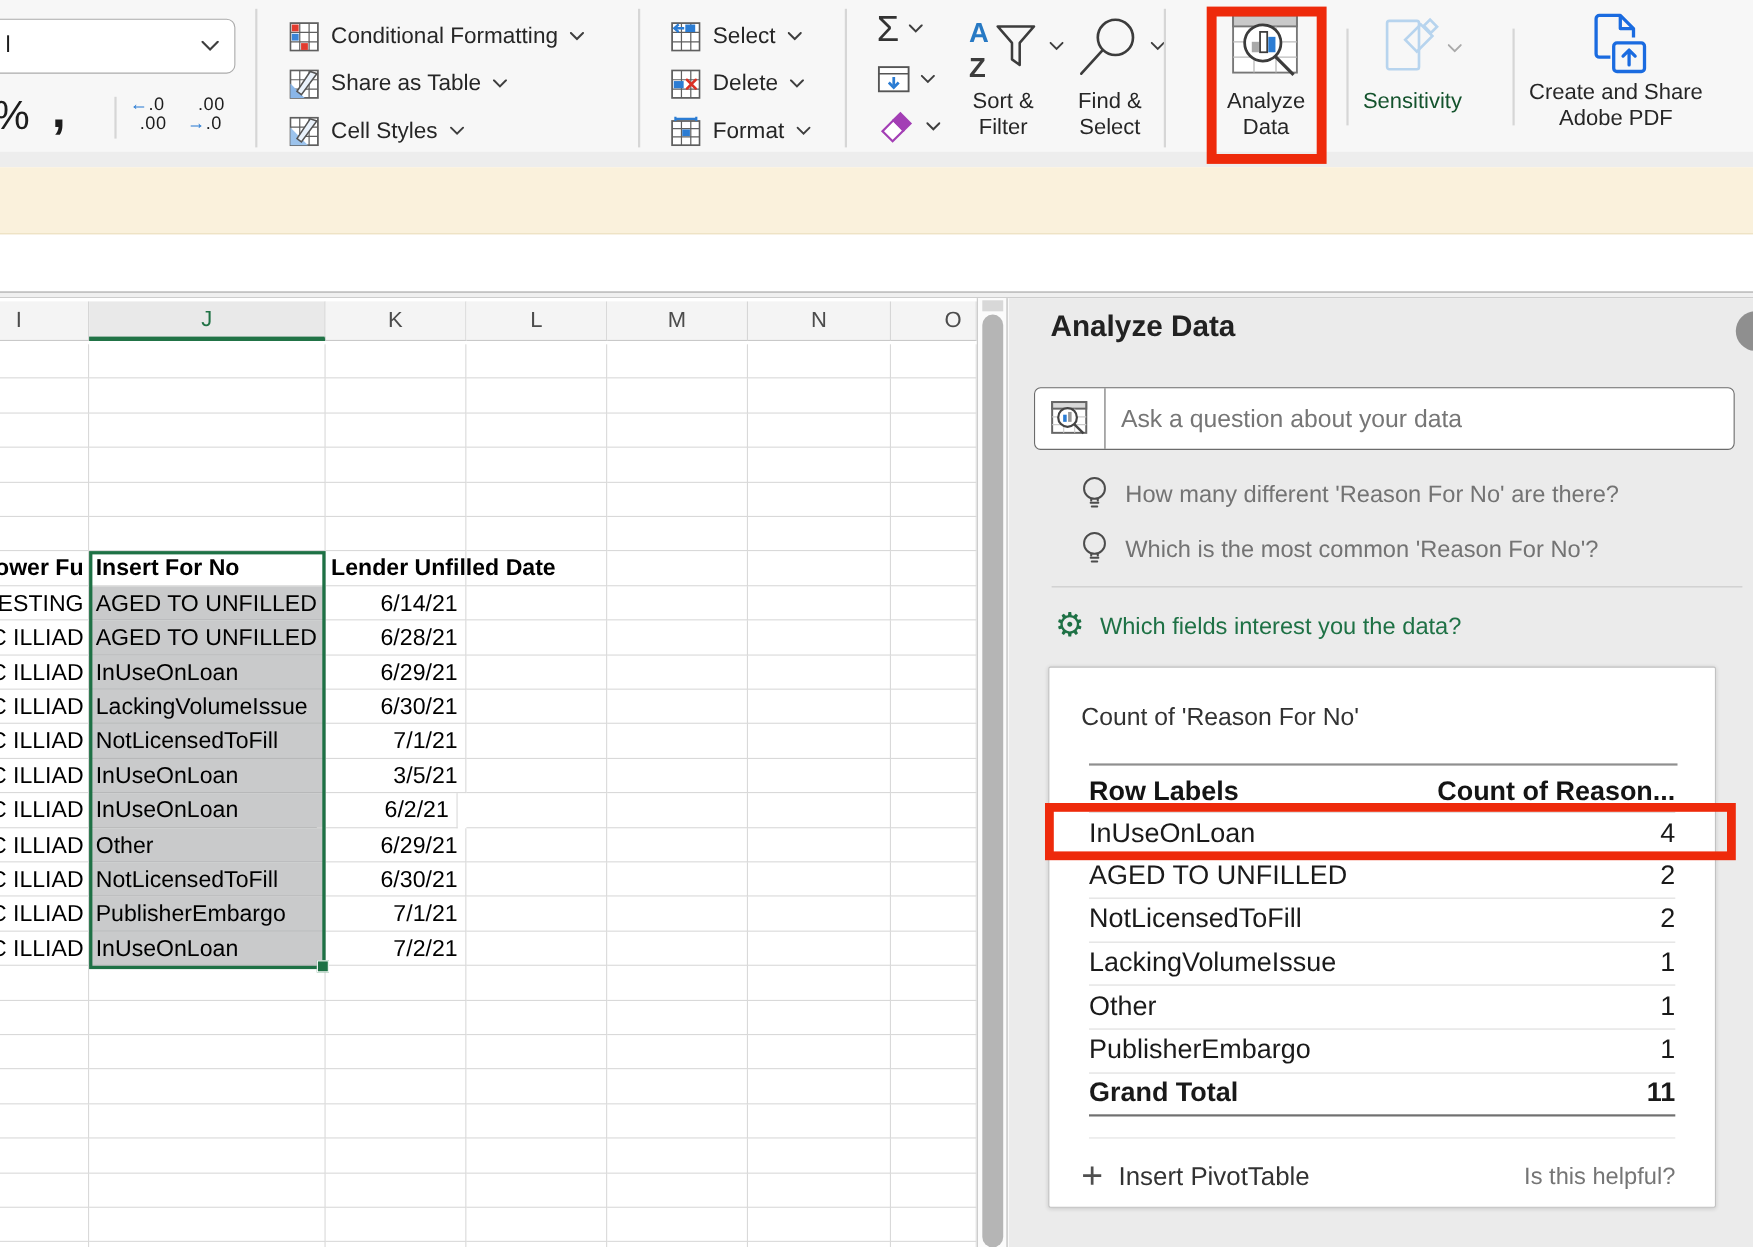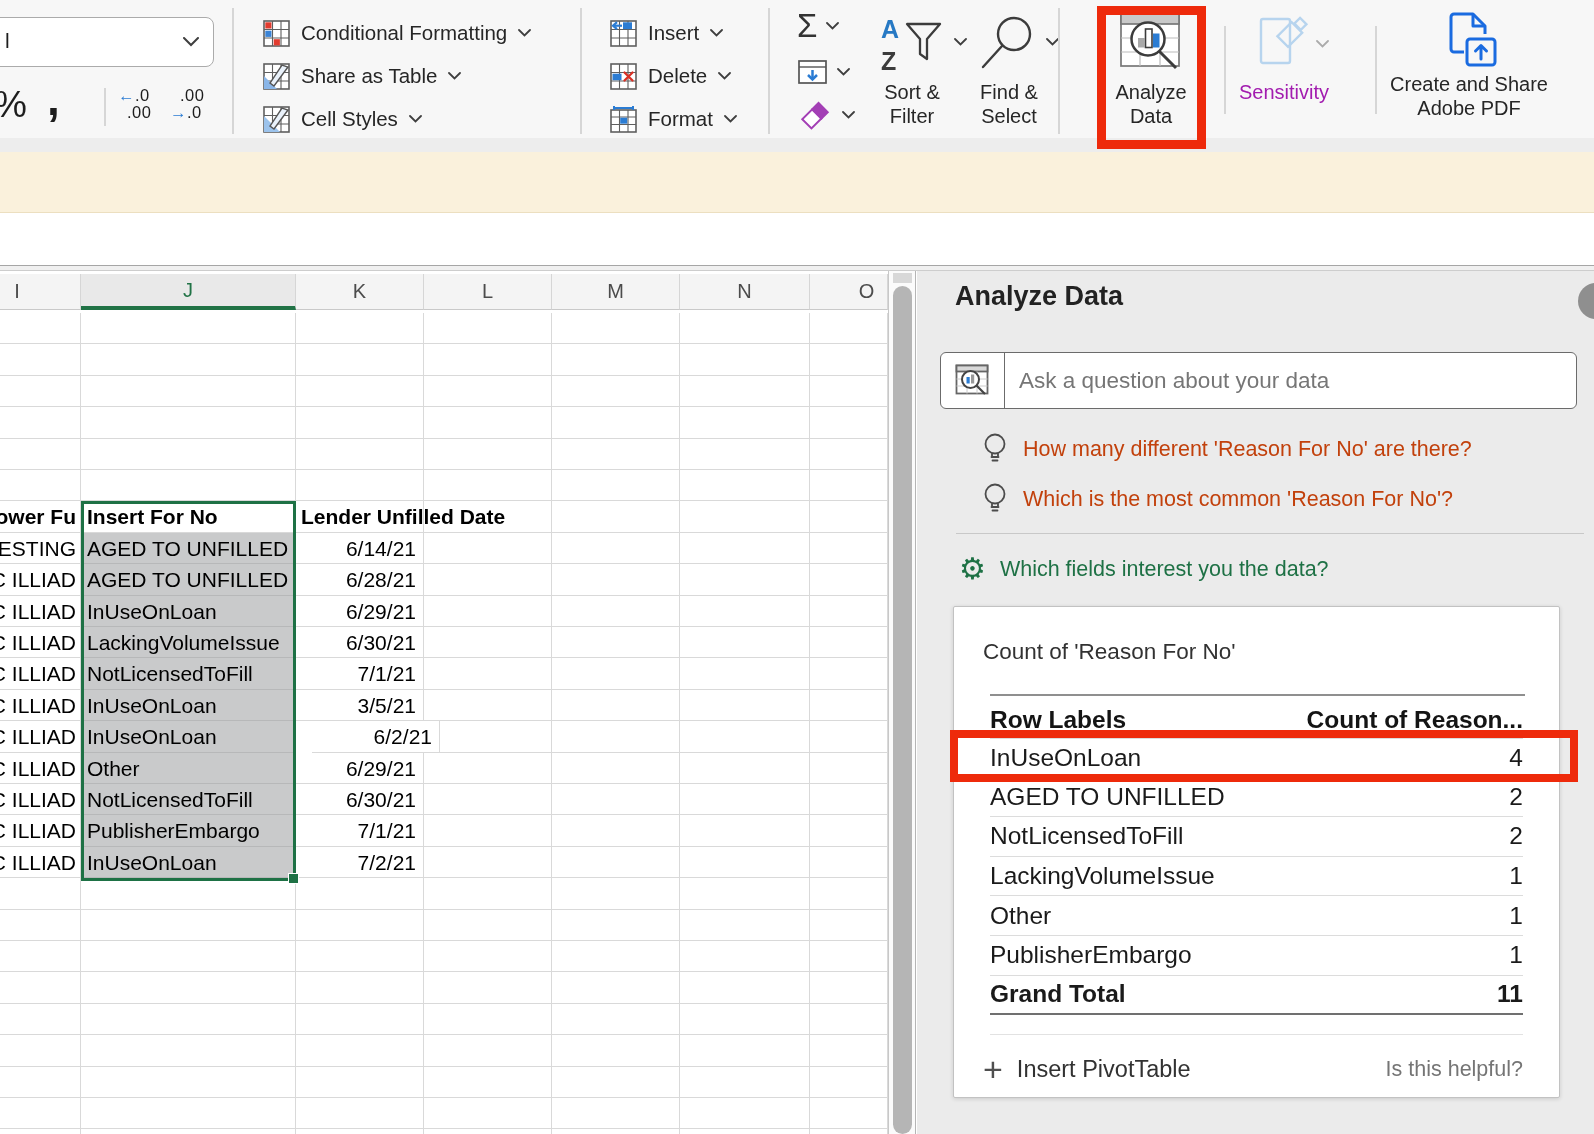--- a/index.html
+++ b/index.html
@@ -16,21 +16,21 @@
   .chev{flex:0 0 auto;}
   .nf-dd{position:absolute;left:-18px;top:17px;width:232px;height:50px;background:#fff;
          border:1.5px solid #ababab;border-radius:8px;box-sizing:border-box;}
   .nf-dd span{position:absolute;left:22px;top:11px;font-size:21px;color:#1d1d1d;}
   .nf-dd .ddchev{position:absolute;right:14px;top:19px;}
   .glyph-btn{position:absolute;color:#1d1d1d;}
   .two-line-num{position:absolute;font-size:16.5px;line-height:17px;color:#1d1d1d;letter-spacing:.5px;}
   .two-line-num .blue{color:#2b7cd3;font-weight:700;}
   .big-btn{position:absolute;display:flex;flex-direction:column;align-items:center;text-align:center;}
   .big-btn .bb-label{font-size:20px;line-height:24px;color:#262626;}
-  .bb-label.disabled{color:#a21caf;}
+  .bb-label.disabled{color:#14532d;}
   .sigma{font-size:33px;color:#333;font-weight:400;line-height:32px;}
 
   
   .anno{position:absolute;border:9px solid #ee2a0b;box-sizing:border-box;pointer-events:none;z-index:40;}
   .anno2{position:absolute;border:8px solid #ee2a0b;box-sizing:border-box;pointer-events:none;z-index:40;}
 
   
   .msgbar{position:absolute;left:0;top:152px;width:1594px;height:61px;background:#faf1dc;
           border-bottom:1px solid #ecdfc0;box-sizing:border-box;}
 
@@ -67,21 +67,21 @@
   .pane{position:absolute;left:917px;top:271px;width:677px;height:863px;background:#ebebeb;overflow:hidden;}
   .pane-title{position:absolute;left:38px;top:10px;font-size:27px;font-weight:700;color:#222;}
   .pane-close{position:absolute;left:661px;top:12px;width:36px;height:36px;border-radius:50%;background:#8f8f8f;}
   .searchbox{position:absolute;left:23px;top:81px;width:637px;height:57px;background:#fff;
              border:1.6px solid #6b6b6b;border-radius:6px;box-sizing:border-box;display:flex;align-items:stretch;}
   .s-iconbox{flex:0 0 63px;border-right:1.6px solid #6b6b6b;display:flex;align-items:center;justify-content:center;}
   .searchbox input{flex:1;border:none;outline:none;background:transparent;font-size:22.5px;padding:0 14px;
                    font-family:"Liberation Sans","DejaVu Sans",sans-serif;color:#333;}
   .searchbox input::placeholder{color:#767676;}
   .sugg{position:absolute;left:65px;display:flex;align-items:center;gap:15px;height:32px;}
-  .sugg span{font-size:21.5px;color:#c2410c;white-space:nowrap;}
+  .sugg span{font-size:21.5px;color:#737373;white-space:nowrap;}
   .pane-div{position:absolute;left:39px;top:262px;width:628px;height:1px;background:#c8c8c8;}
   .fields-row{position:absolute;left:42px;top:280px;display:flex;align-items:center;gap:14px;height:36px;}
   .gear{font-family:"DejaVu Sans",sans-serif;font-size:30px;color:#1e7145;line-height:30px;}
   .fields-row span.txt{font-size:21.5px;color:#1e7145;white-space:nowrap;}
 
   .card{position:absolute;left:36px;top:335px;width:607px;height:492px;background:#fff;
         border:1px solid #c2c2c2;border-radius:2px;box-shadow:0 1px 4px rgba(0,0,0,.14);box-sizing:border-box;}
   .card-title{position:absolute;left:29px;top:32px;font-size:22.5px;color:#323232;}
   .card-line{position:absolute;left:36px;top:87px;width:535px;height:1.5px;background:#8f8f8f;}
   .card-header{position:absolute;left:36px;right:36px;top:96px;height:34px;display:flex;
@@ -166,21 +166,21 @@
     <div class="vr" style="left:580px;top:8px;height:126px;"></div>
 
     <div class="rb-row" style="left:610px;top:17px;">
       <svg width="27" height="27" viewBox="0 0 27 27">
         <rect x="1" y="1" width="25" height="25" fill="#fff" stroke="#5f5f5f" stroke-width="1.6"></rect>
         <path d="M9.5 1v25M18 1v25M1 9.5h25M1 18h25" stroke="#5f5f5f" stroke-width="1.1" fill="none"></path>
         <rect x="13" y="2.3" width="9" height="6.8" fill="#2b7cd3"></rect>
         <path d="M12 5.7H3.5" stroke="#2b7cd3" stroke-width="2.2"></path>
         <path d="M7 2.2L3 5.7l4 3.5" fill="none" stroke="#2b7cd3" stroke-width="2.2"></path>
       </svg>
-      <span class="rb-label">Insert</span>
+      <span class="rb-label">Select</span>
       <svg class="chev" width="13" height="8" viewBox="0 0 13 8">
           <path d="M1 1l5.5 5.5L12 1" fill="none" stroke="#3f3f3f" stroke-width="1.8" stroke-linecap="round"></path>
         </svg>
     </div>
     <div class="rb-row" style="left:610px;top:60px;align-items:center;">
       <svg width="27" height="27" viewBox="0 0 27 27">
         <rect x="1" y="1" width="25" height="25" fill="#fff" stroke="#5f5f5f" stroke-width="1.6"></rect>
         <path d="M9.5 1v25M18 1v25M1 9.5h25M1 18h25" stroke="#5f5f5f" stroke-width="1.1" fill="none"></path>
         <rect x="2.5" y="10.7" width="9" height="6.5" fill="#2b7cd3"></rect>
         <path d="M14.5 9.5l8 8M22.5 9.5l-8 8" stroke="#d93025" stroke-width="2.3" stroke-linecap="round"></path>
@@ -465,21 +465,21 @@
       <div class="g-cell" style="left: 424px; top: 418.8px; width: 128px; height: 31.4px;"></div>
       <div class="g-cell" style="left: 552px; top: 418.8px; width: 128px; height: 31.4px;"></div>
       <div class="g-cell" style="left: 680px; top: 418.8px; width: 130px; height: 31.4px;"></div>
       <div class="g-cell" style="left: 810px; top: 418.8px; width: 78px; height: 31.4px;"></div>
       <div class="g-cell" style="left: 0px; top: 450.2px; width: 81px; height: 31.4px;">
         <span class="iright">C ILLIAD</span>
       </div>
       <div class="g-cell jsel" style="left: 81px; top: 450.2px; width: 215px; height: 31.4px;">
         <span class="jtext">InUseOnLoan</span>
       </div>
-      <div class="g-cell" style="left: 312px; top: 450.2px; width: 128px; height: 31.4px;">
+      <div class="g-cell" style="left: 288px; top: 450.2px; width: 128px; height: 31.4px;">
         <span class="kdate">6/2/21</span>
       </div>
       <div class="g-cell" style="left: 424px; top: 450.2px; width: 128px; height: 31.4px;"></div>
       <div class="g-cell" style="left: 552px; top: 450.2px; width: 128px; height: 31.4px;"></div>
       <div class="g-cell" style="left: 680px; top: 450.2px; width: 130px; height: 31.4px;"></div>
       <div class="g-cell" style="left: 810px; top: 450.2px; width: 78px; height: 31.4px;"></div>
       <div class="g-cell" style="left: 0px; top: 481.6px; width: 81px; height: 31.4px;">
         <span class="iright">C ILLIAD</span>
       </div>
       <div class="g-cell jsel" style="left: 81px; top: 481.6px; width: 215px; height: 31.4px;">

